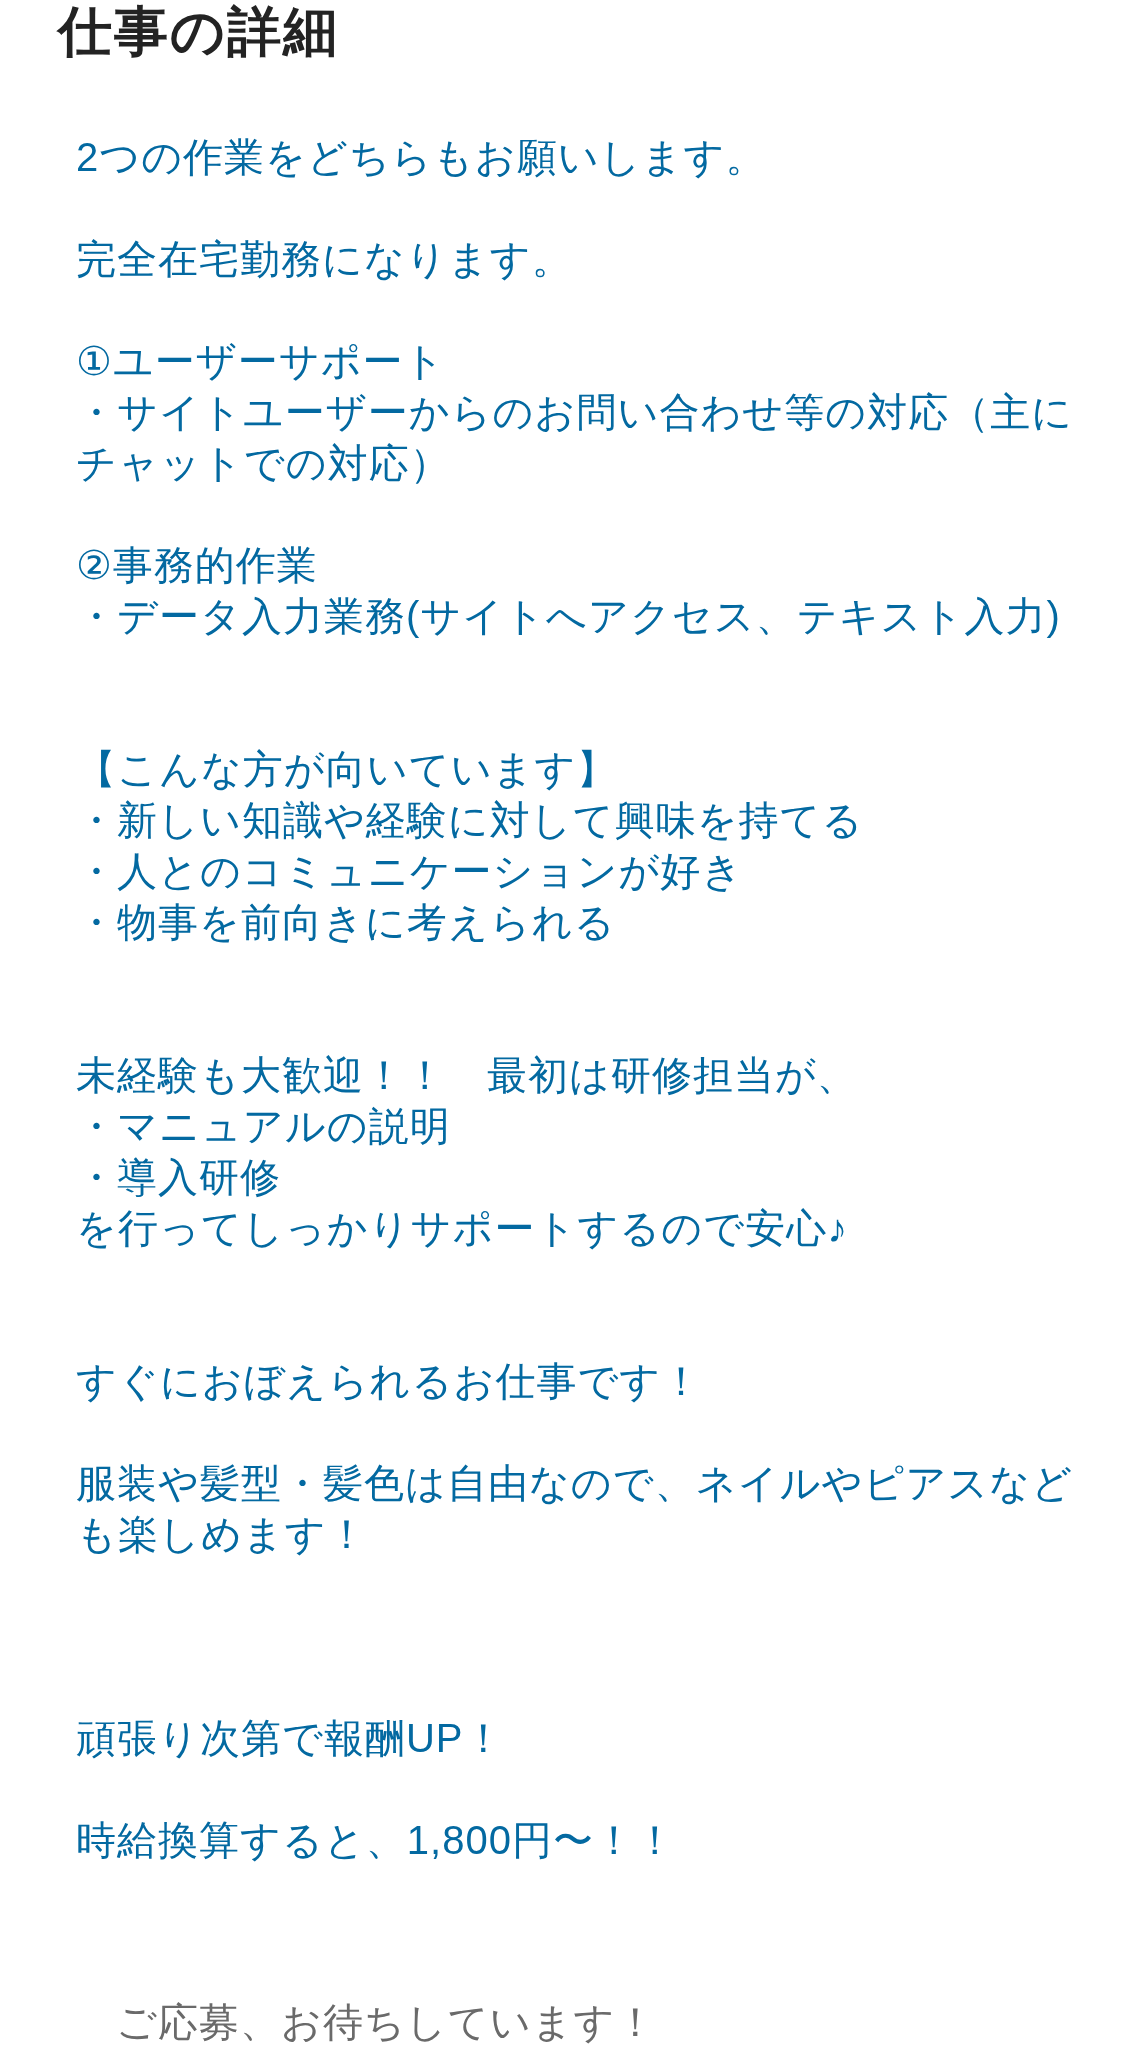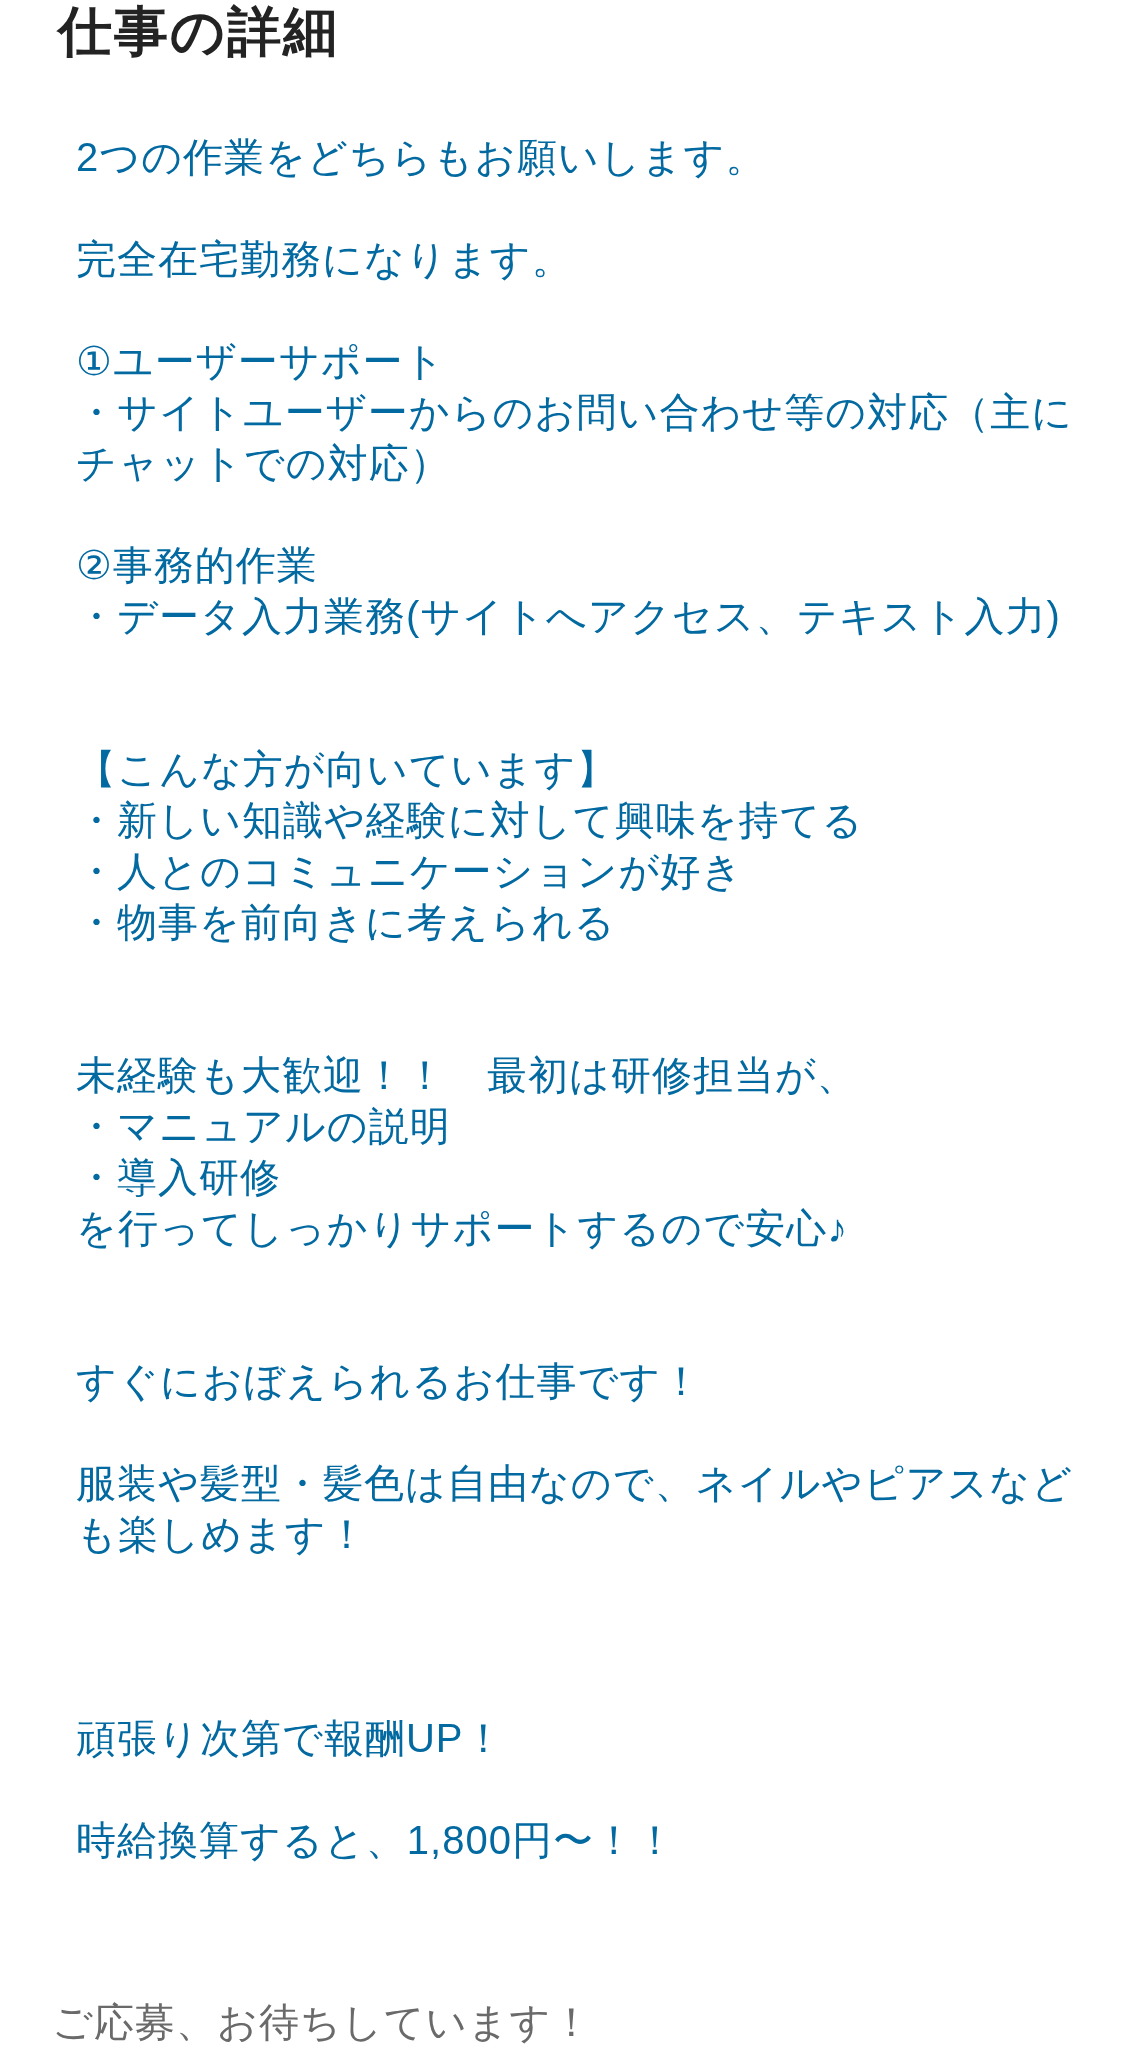--- a/index.html
+++ b/index.html
@@ -33,21 +33,21 @@
     width: 1005px;
     font-size: 40px;
     line-height: 51px;
     font-weight: 400;
     color: #0369a1;
     letter-spacing: 1px;
     white-space: pre-line;
     word-break: normal;
   }
   .closing-text {
-    margin: 131px 0 0 52px;
+    margin: 131px 0 0 116px;
     width: 1005px;
     font-size: 40px;
     line-height: 51px;
     font-weight: 400;
     color: #6a6a6a;
     letter-spacing: 1px;
     white-space: pre-line;
   }
 </style>
 </head>

